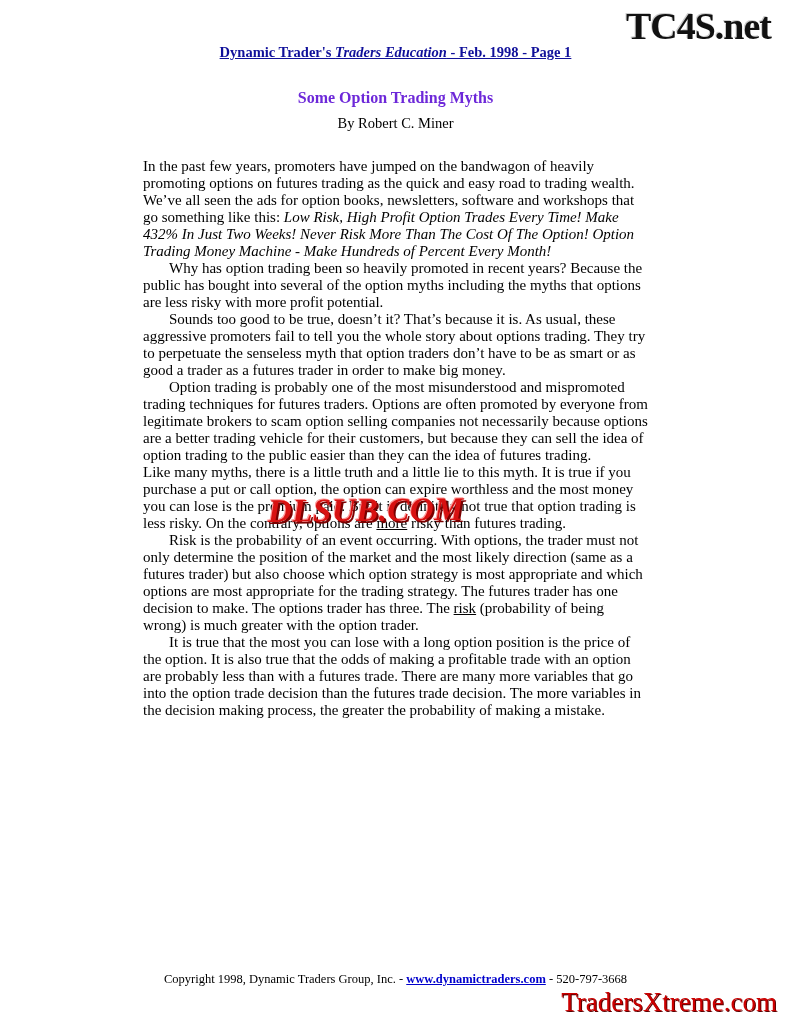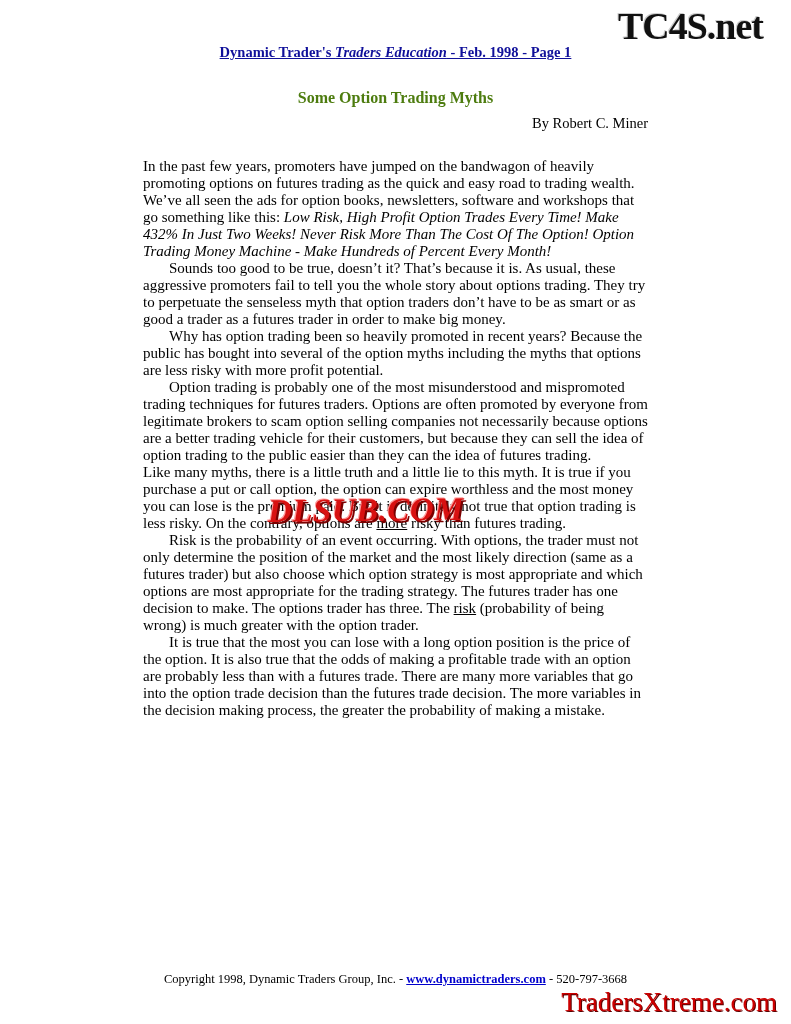--- a/index.html
+++ b/index.html
@@ -20,21 +20,21 @@
     position: absolute;
     inset: 0;
     width: 791px;
     height: 1024px;
   }
 
   
   .wm-tc4s {
     position: absolute;
     top: 4px;
-    right: 28px;
+    right: 20px;
     font-family: "Liberation Serif", serif;
     font-weight: bold;
     font-size: 38px;
     letter-spacing: -1px;
     color: #111111;
     text-shadow:
       1px 1px 0 #ffffff,
       -1px -1px 0 #cccccc;
   }
   .wm-dlsub {
@@ -82,25 +82,25 @@
     text-decoration: underline;
   }
   .running-head .ital {
     font-style: italic;
   }
 
   .doc-title {
     text-align: center;
     font-size: 16px;
     font-weight: bold;
-    color: #4d7c0f;
+    color: #6d28d9;
     margin-bottom: 8px;
   }
   .doc-byline {
-    text-align: right;
+    text-align: center;
     font-size: 14.5px;
     color: #000000;
     margin-bottom: 26px;
   }
 
   p.body {
     font-size: 15px;
     line-height: 17px;
     margin: 0;
     text-align: left;
@@ -146,23 +146,23 @@
 
     <div class="running-head">
       <span>Dynamic Trader's </span><span class="ital">Traders Education</span><span> - Feb. 1998 - Page 1</span>
     </div>
 
     <div class="doc-title">Some Option Trading Myths</div>
     <div class="doc-byline">By Robert C. Miner</div>
 
     <p class="body"><span>In the past few years, promoters have jumped on the bandwagon of heavily promoting options on futures trading as the quick and easy road to trading wealth. We’ve all seen the ads for option books, newsletters, software and workshops that go something like this: </span><span class="ital">Low Risk, High Profit Option Trades Every Time!  Make 432% In Just Two Weeks!  Never Risk More Than The Cost Of The Option!  Option Trading Money Machine - Make Hundreds of Percent Every Month!</span></p>
 
+    <p class="body indent">Why has option trading been so heavily promoted in recent years? Because the public has bought into several of the option myths including the myths that options are less risky with more profit potential.</p>
+
     <p class="body indent">Sounds too good to be true, doesn’t it? That’s because it is. As usual, these aggressive promoters fail to tell you the whole story about options trading. They try to perpetuate the senseless myth that option traders don’t have to be as smart or as good a trader as a futures trader in order to make big money.</p>
-
-    <p class="body indent">Why has option trading been so heavily promoted in recent years? Because the public has bought into several of the option myths including the myths that options are less risky with more profit potential.</p>
 
     <p class="body indent">Option trading is probably one of the most misunderstood and mispromoted trading techniques for futures traders. Options are often promoted by everyone from legitimate brokers to scam option selling companies not necessarily because options are a better trading vehicle for their customers, but because they can sell the idea of option trading to the public easier than they can the idea of futures trading.</p>
 
 
 
     <p class="body"><span>Like many myths, there is a little truth and a little lie to this myth. It is true if you purchase a put or call option, the option can expire worthless and the most money you can lose is the premium paid. But it is definitely not true that option trading is less risky. On the contrary, options are </span><span class="ul">more</span><span> risky than futures trading.</span></p>
 
     <p class="body indent"><span>Risk is the probability of an event occurring. With options, the trader must not only determine the position of the market and the most likely direction (same as a futures trader) but also choose which option strategy is most appropriate and which options are most appropriate for the trading strategy. The futures trader has one decision to make. The options trader has three. The </span><span class="ul">risk</span><span> (probability of being wrong) is much greater with the option trader.</span></p>
 
     <p class="body indent">It is true that the most you can lose with a long option position is the price of the option. It is also true that the odds of making a profitable trade with an option are probably less than with a futures trade. There are many more variables that go into the option trade decision than the futures trade decision. The more variables in the decision making process, the greater the probability of making a mistake.</p>

